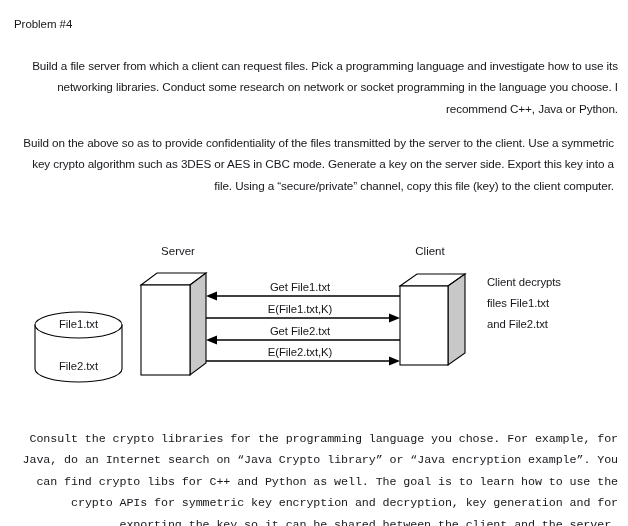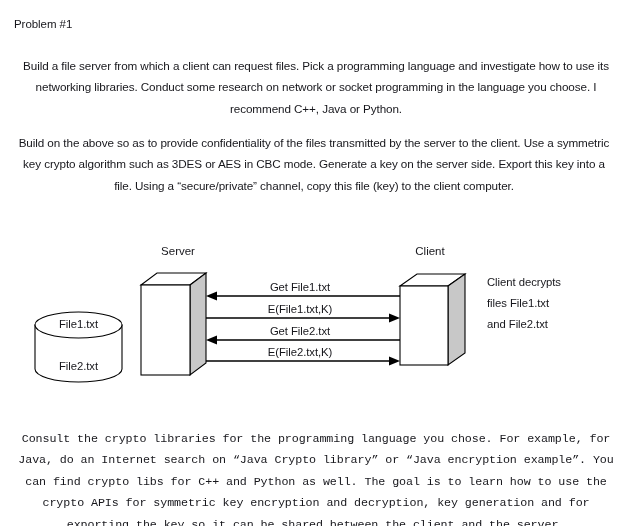--- a/index.html
+++ b/index.html
@@ -34,21 +34,21 @@
     letter-spacing: -0.05px;
     white-space: nowrap;
   }
 
   .para {
     position: absolute;
     left: 14px;
     font-size: 11.7px;
     line-height: 21.5px;
     letter-spacing: -0.09px;
-    text-align: center;
+    text-align: right;
   }
   #para-1 { top: 43px;  width: 604px; }
   #para-2 { top: 120px; width: 600px; }
   #para-3 { top: 417px; width: 604px; font-family: Liberation Mono, monospace; }
 
   
   .diagram {
     position: absolute;
     left: 0;
     top: 235px;
@@ -70,21 +70,21 @@
     font-family: "Liberation Sans", "DejaVu Sans", sans-serif;
     font-size: 11.5px;
     fill: #17171c;
   }
 </style>
 </head>
 <body>
 
 <div class="page">
 
-  <div class="heading">Problem #1</div>
+  <div class="heading">Problem #4</div>
 
   <p class="para" id="para-1">Build a file server from which a client can request files. Pick a programming language and investigate how to use its networking libraries. Conduct some research on network or socket programming in the language you choose. I recommend C++, Java or Python.</p>
 
   <p class="para" id="para-2">Build on the above so as to provide confidentiality of the files transmitted by the server to the client. Use a symmetric key crypto algorithm such as 3DES or AES in CBC mode. Generate a key on the server side. Export this key into a file. Using a “secure/private” channel, copy this file (key) to the client computer.</p>
 
   <div class="diagram">
     <svg viewBox="0 0 628 175" xmlns="http://www.w3.org/2000/svg">
 
       <g>
 

